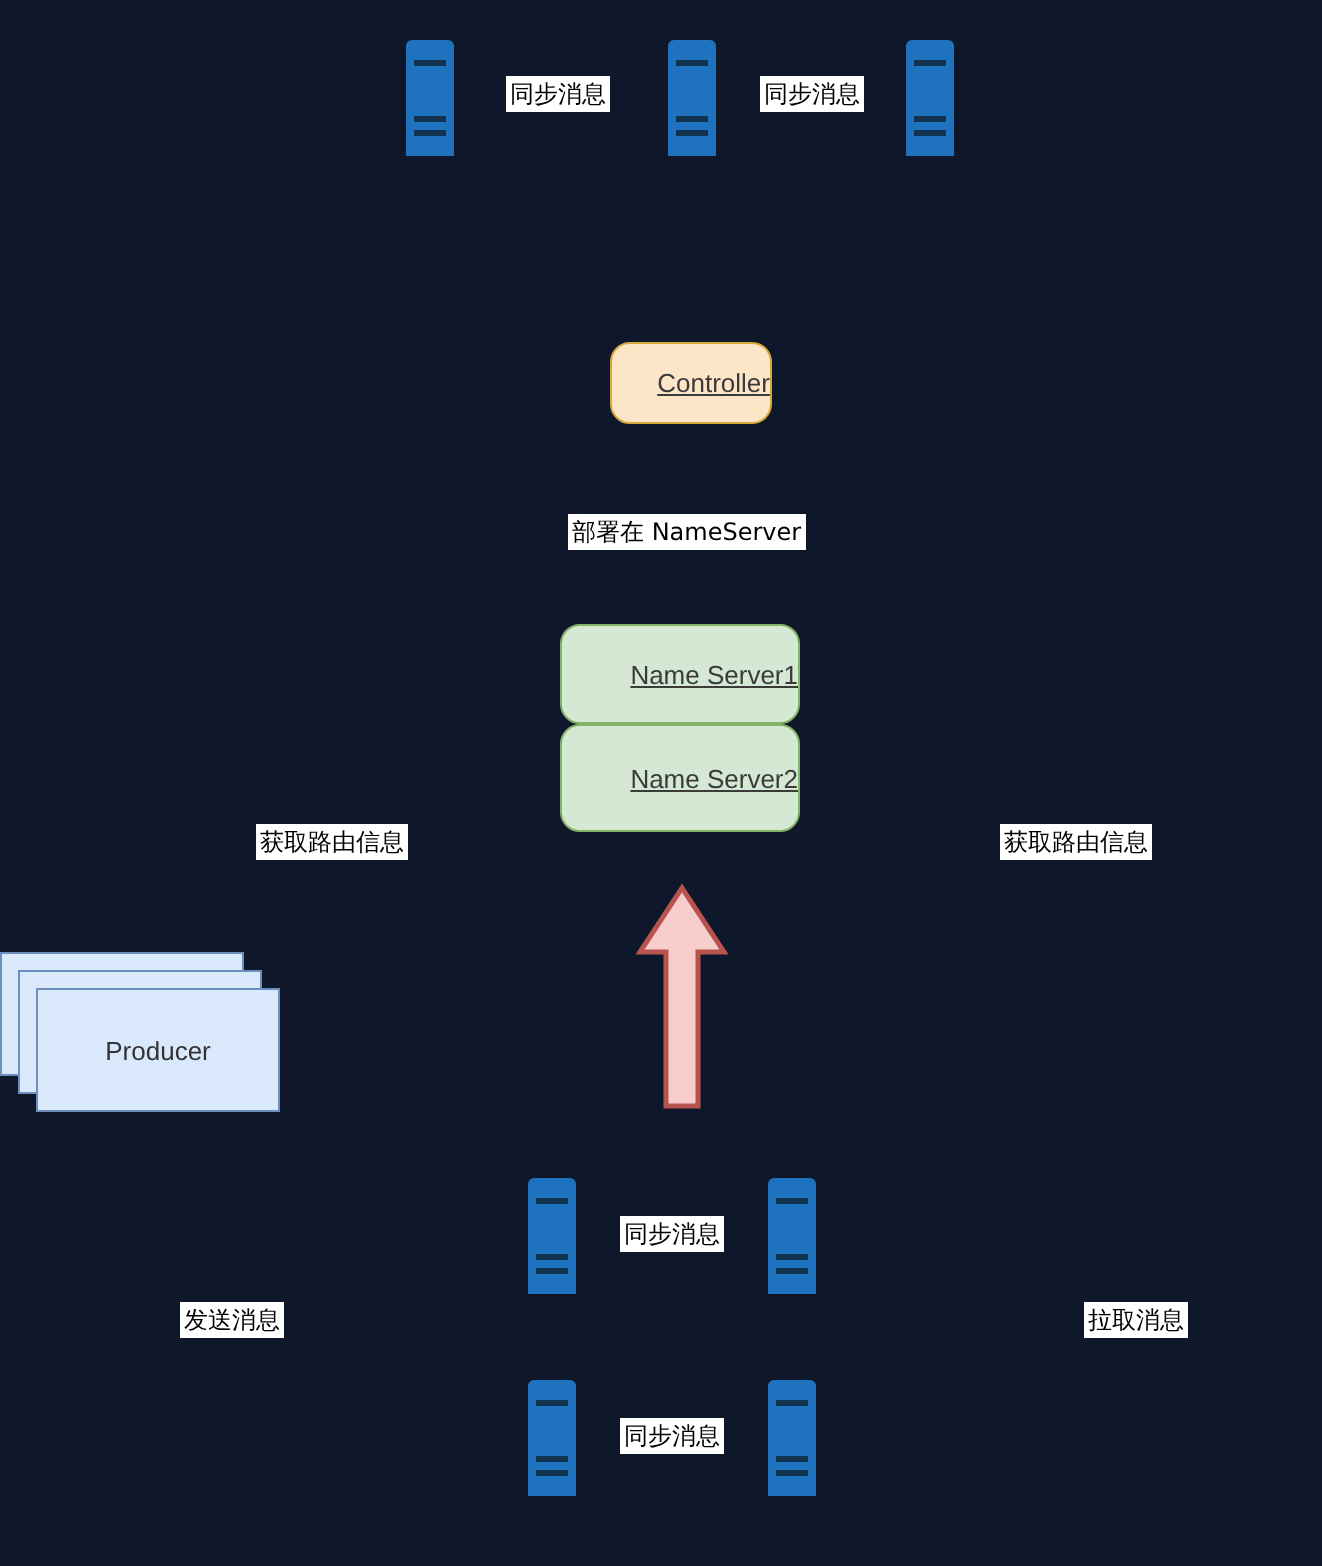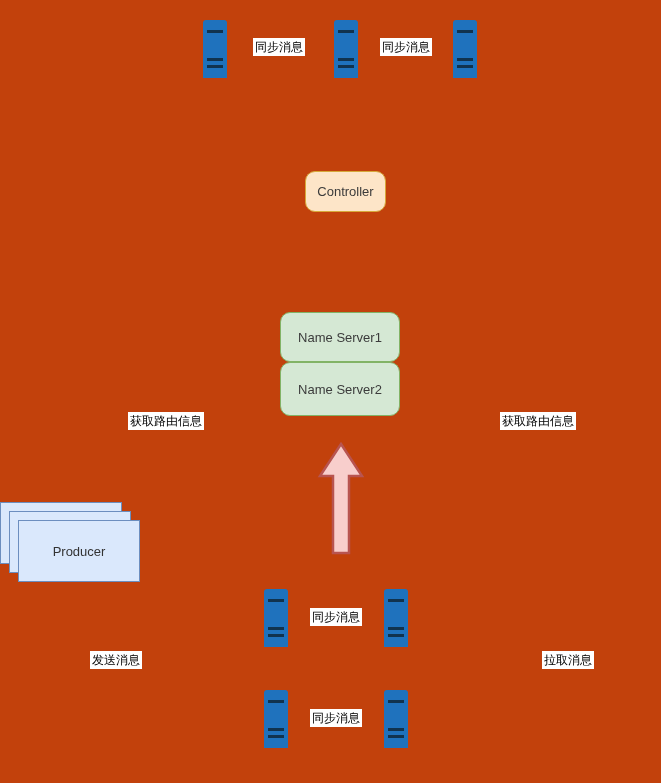--- a/index.html
+++ b/index.html
@@ -4,21 +4,21 @@
 <style>
   html, body {
     margin: 0;
     padding: 0;
     background: #000000;
   }
   #canvas {
     position: relative;
     width: 661px;
     height: 783px;
-    background: #c2410c;
+    background: #0f172a;
     overflow: hidden;
     font-family: "Liberation Sans", "DejaVu Sans", sans-serif;
   }
 
   
   .server-icon {
     position: absolute;
     width: 24px;
     height: 58px;
     background: #1f72bd;
@@ -46,24 +46,25 @@
     white-space: nowrap;
     font-family: "DejaVu Sans", "Liberation Sans", sans-serif;
   }
 
   
   .node-box {
     position: absolute;
     box-sizing: border-box;
     display: flex;
     align-items: center;
-    justify-content: center;
+    justify-content: flex-end;
     border-radius: 10px;
     font-size: 13px;
     color: #333333;
+    text-decoration: underline;
   }
   .node-box.controller {
     background: #fde5c8;
     border: 1.3px solid #d6a83a;
     color: #3b3b3b;
   }
   .node-box.nameserver {
     background: #d5e8d4;
     border: 1.3px solid #82b366;
     color: #3b3b3b;
@@ -133,40 +134,41 @@
   <div class="server-icon" style="left:453px; top:20px;">
     <div class="bar b1"></div>
     <div class="bar b2"></div>
     <div class="bar b3"></div>
   </div>
 
   <div class="node-box controller" style="left:305px; top:171px; width:81px; height:41px;">
     <span>Controller</span>
   </div>
 
+  <div class="cn-label" style="left:284px; top:257px;">部署在 NameServer</div>
 
   <div class="node-box nameserver" style="left:280px; top:312px; width:120px; height:50px;">
     <span>Name Server1</span>
   </div>
 
   <div class="node-box nameserver" style="left:280px; top:362px; width:120px; height:54px;">
     <span>Name Server2</span>
   </div>
 
   <div class="cn-label" style="left:128px; top:412px;">获取路由信息</div>
 
   <div class="cn-label" style="left:500px; top:412px;">获取路由信息</div>
 
   <div class="up-arrow" style="left:317px; top:442px;">
     <svg width="48" height="113" viewBox="0 0 48 113">
       <polygon points="24,2 45,34 32,34 32,111 16,111 16,34 3,34" fill="#f8cecc" stroke="#b85450" stroke-width="2.5" stroke-linejoin="miter"></polygon>
     </svg>
   </div>
 
-  <div class="stack producer" style="left:0px; top:502px; width:140px; height:96px;">
+  <div class="stack producer" style="left:0px; top:476px; width:140px; height:96px;">
     <div class="sheet s1"></div>
     <div class="sheet s2"></div>
     <div class="sheet s3">
       <span>Producer</span>
     </div>
   </div>
 
 
   <div class="server-icon" style="left:264px; top:589px;">
     <div class="bar b1"></div>

